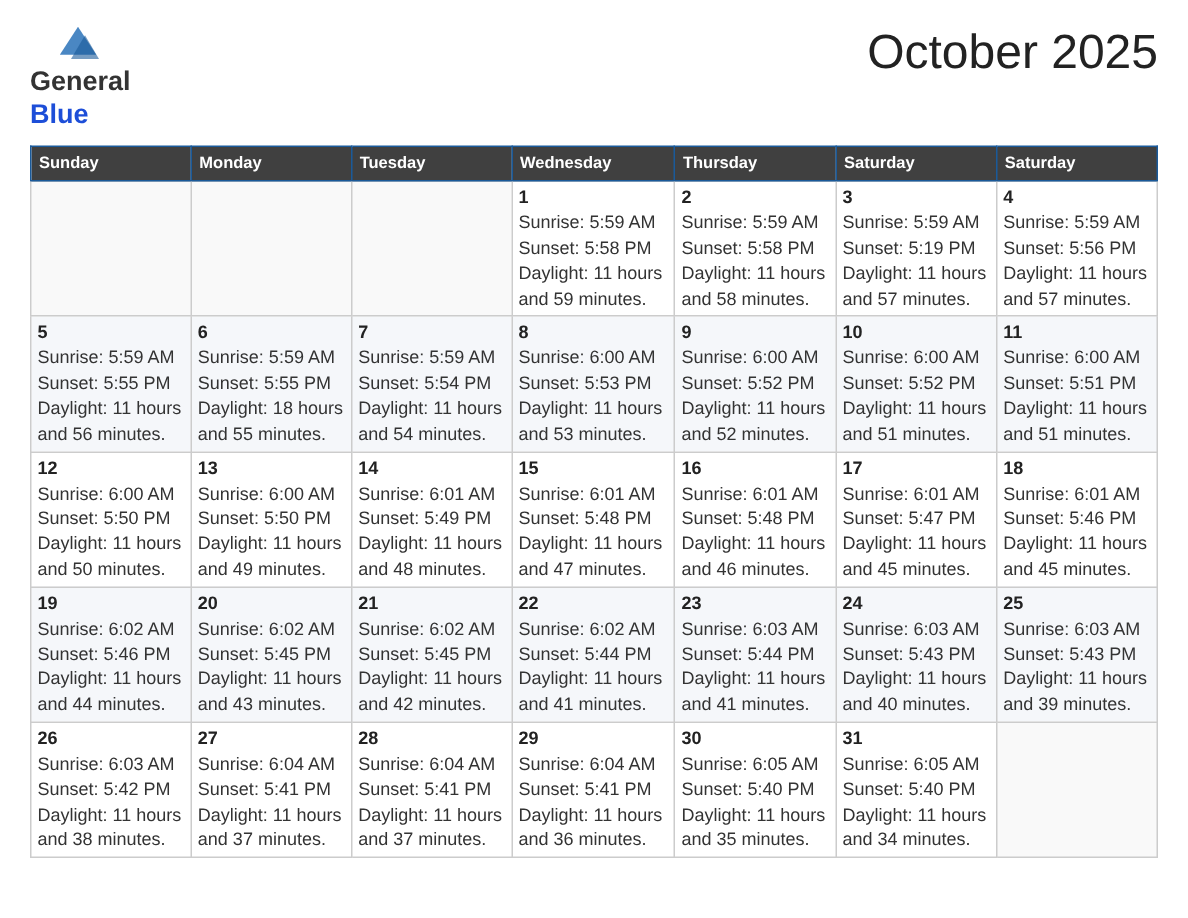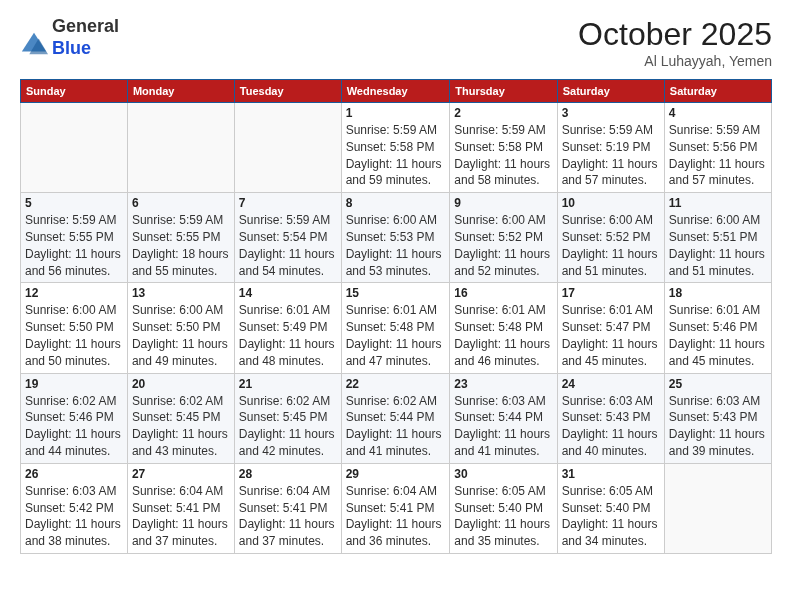--- a/index.html
+++ b/index.html
@@ -16,21 +16,22 @@
       padding: 16px 20px 10px 20px;
     }
     .header {
       display: flex;
       justify-content: space-between;
       align-items: flex-start;
       margin-bottom: 10px;
     }
     .logo {
       display: flex;
-      align-items: flex-end;
+      align-items: center;
+      flex-direction: column;
     }
     .logo-text {
       font-size: 18px;
       font-weight: bold;
       line-height: 1.2;
     }
     .logo-general { color: #333; }
     .logo-blue { color: #1d4ed8; }
     .logo-icon {
       width: 28px;
@@ -48,21 +49,21 @@
     .location {
       font-size: 14px;
       color: #555;
     }
     .calendar {
       width: 100%;
       border-collapse: collapse;
       font-size: 10px;
     }
     .calendar th {
-      background: #b91c1c;
+      background: #404040;
       color: #fff;
       text-align: left;
       padding: 5px 5px;
       font-size: 11px;
       font-weight: bold;
       border: 1px solid #1a5a9a;
     }
     .calendar td {
       border: 1px solid #ccc;
       vertical-align: top;
@@ -102,21 +103,20 @@
       </svg>
       <div>
         <div class="logo-text">
           <span class="logo-general">General</span><br>
           <span class="logo-blue">Blue</span>
         </div>
       </div>
     </div>
     <div class="title-block">
       <div class="month-title">October 2025</div>
-      <div class="location">Al Luhayyah, Yemen</div>
     </div>
   </div>
 
   <table class="calendar">
     <thead>
       <tr>
         <th>Sunday</th>
         <th>Monday</th>
         <th>Tuesday</th>
         <th>Wednesday</th>

